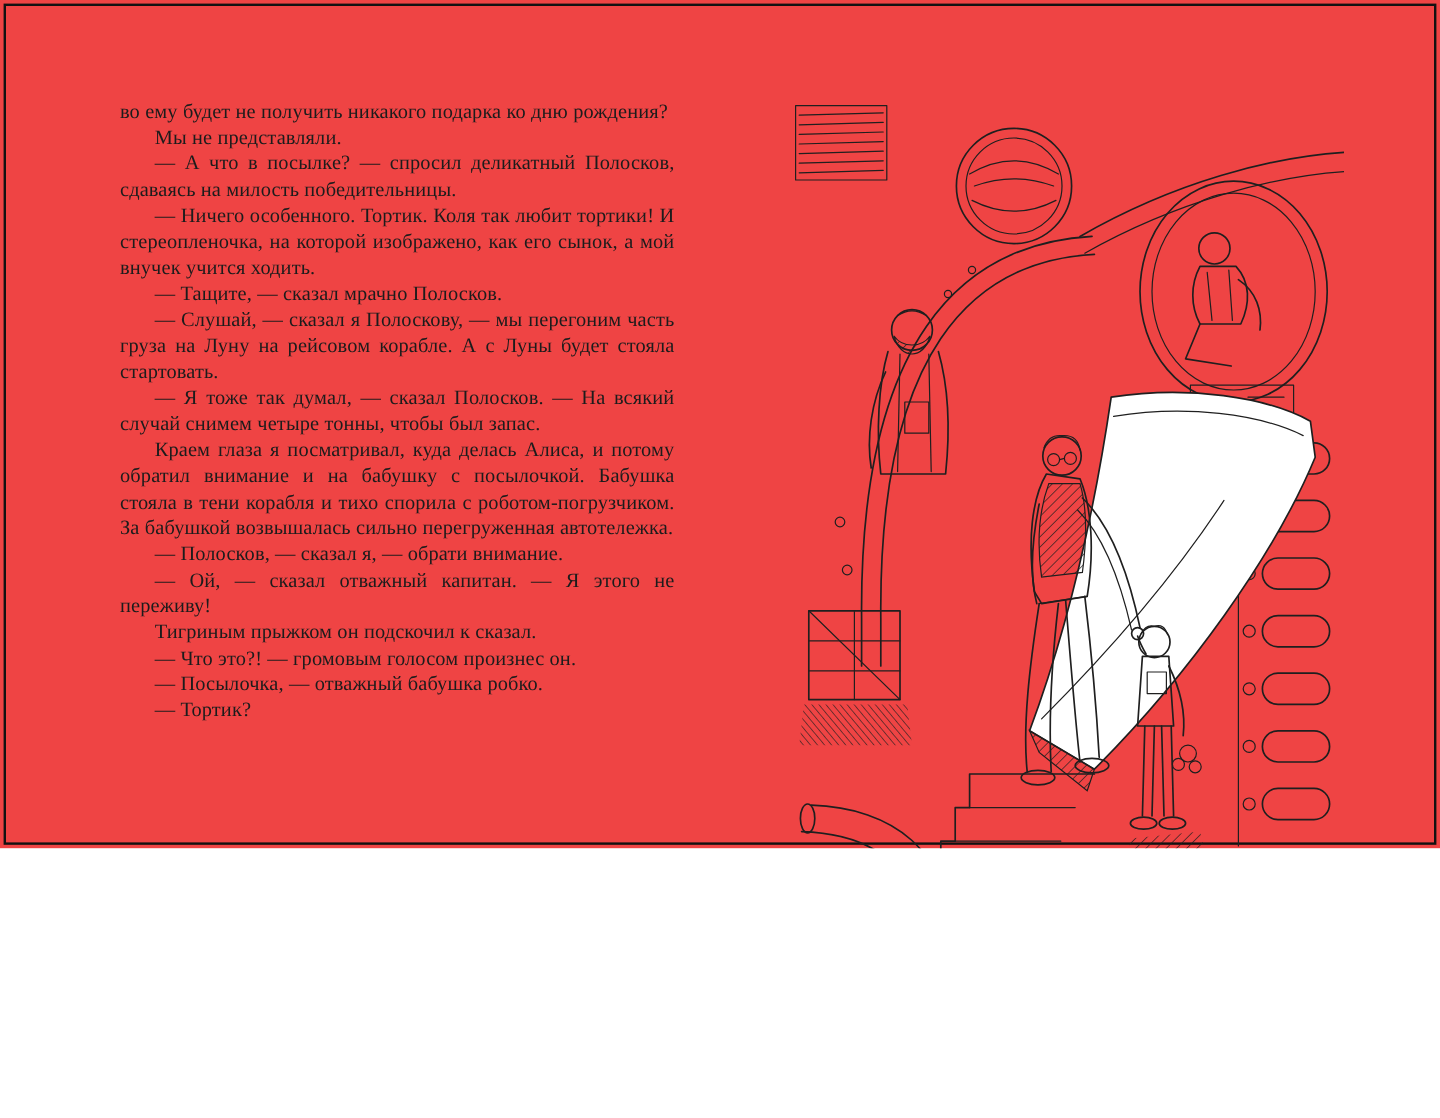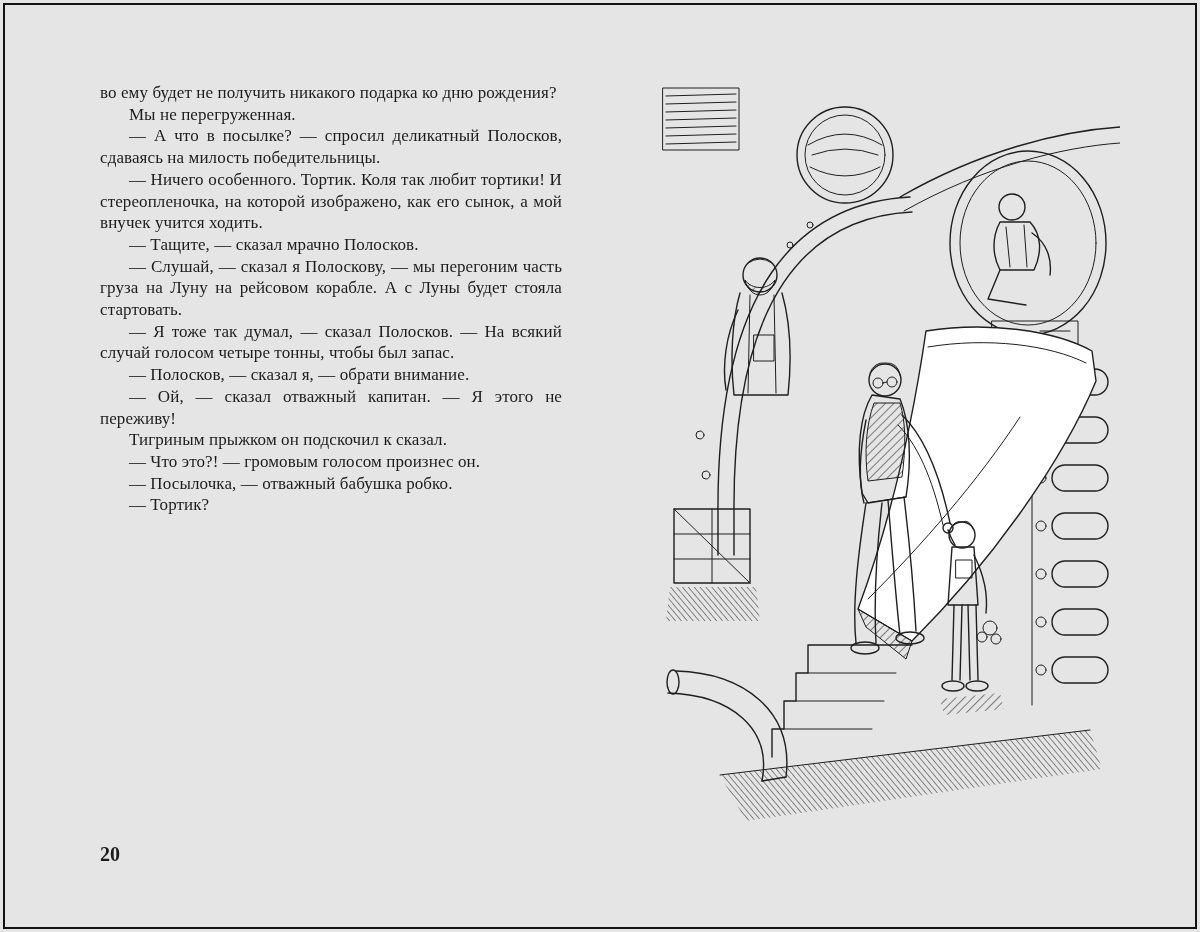--- a/index.html
+++ b/index.html
@@ -1,17 +1,17 @@
 <!DOCTYPE html>
 <html lang="ru"><head>
 <meta charset="utf-8">
 <style>
   html,body { margin:0; padding:0; background:#ffffff; }
   .sheet {
-    position:relative; width:1200px; height:932px; background:#e5e5e5;
+    position:relative; width:1200px; height:707px; background:#ef4444;
     overflow:hidden; color:#1c1c1c;
     font-family:"Liberation Serif","DejaVu Serif",serif;
   }
   .frame {
     position:absolute; inset:3px; border:2px solid #121212; pointer-events:none;
   }
   .text-col {
     position:absolute; left:100px; top:82px; width:462px;
     font-size:17px; line-height:21.7px; text-align:justify;
     hyphens:auto; -webkit-hyphens:auto; letter-spacing:0.1px;
@@ -29,26 +29,27 @@
   .wfill { fill:#ffffff; }
 </style>
 </head>
 <body>
 
 <div class="sheet">
   <div class="frame"></div>
 
   <div class="text-col">
     <p class="cont">во ему будет не получить никакого подарка ко дню рождения?</p>
-    <p>Мы не перегруженная.</p>
+    <p>Мы не представляли.</p>
     <p>— А что в посылке? — спросил деликатный Полосков, сдаваясь на милость победительницы.</p>
     <p>— Ничего особенного. Тортик. Коля так любит тортики! И стереопленочка, на которой изображено, как его сынок, а мой внучек учится ходить.</p>
     <p>— Тащите, — сказал мрачно Полосков.</p>
     <p>— Слушай, — сказал я Полоскову, — мы перегоним часть груза на Луну на рейсовом корабле. А с Луны будет стояла стартовать.</p>
-    <p>— Я тоже так думал, — сказал Полосков. — На всякий случай голосом четыре тонны, чтобы был запас.</p>
+    <p>— Я тоже так думал, — сказал Полосков. — На всякий случай снимем четыре тонны, чтобы был запас.</p>
+    <p>Краем глаза я посматривал, куда делась Алиса, и потому обратил внимание и на бабушку с посылочкой. Бабушка стояла в тени корабля и тихо спорила с роботом-погрузчиком. За бабушкой возвышалась сильно перегруженная автотележка.</p>
     <p>— Полосков, — сказал я, — обрати внимание.</p>
     <p>— Ой, — сказал отважный капитан. — Я этого не переживу!</p>
     <p>Тигриным прыжком он подскочил к сказал.</p>
     <p>— Что это?! — громовым голосом произнес он.</p>
     <p>— Посылочка, — отважный бабушка робко.</p>
     <p>— Тортик?</p>
   </div>
 
   <div class="page-num">20</div>
 

